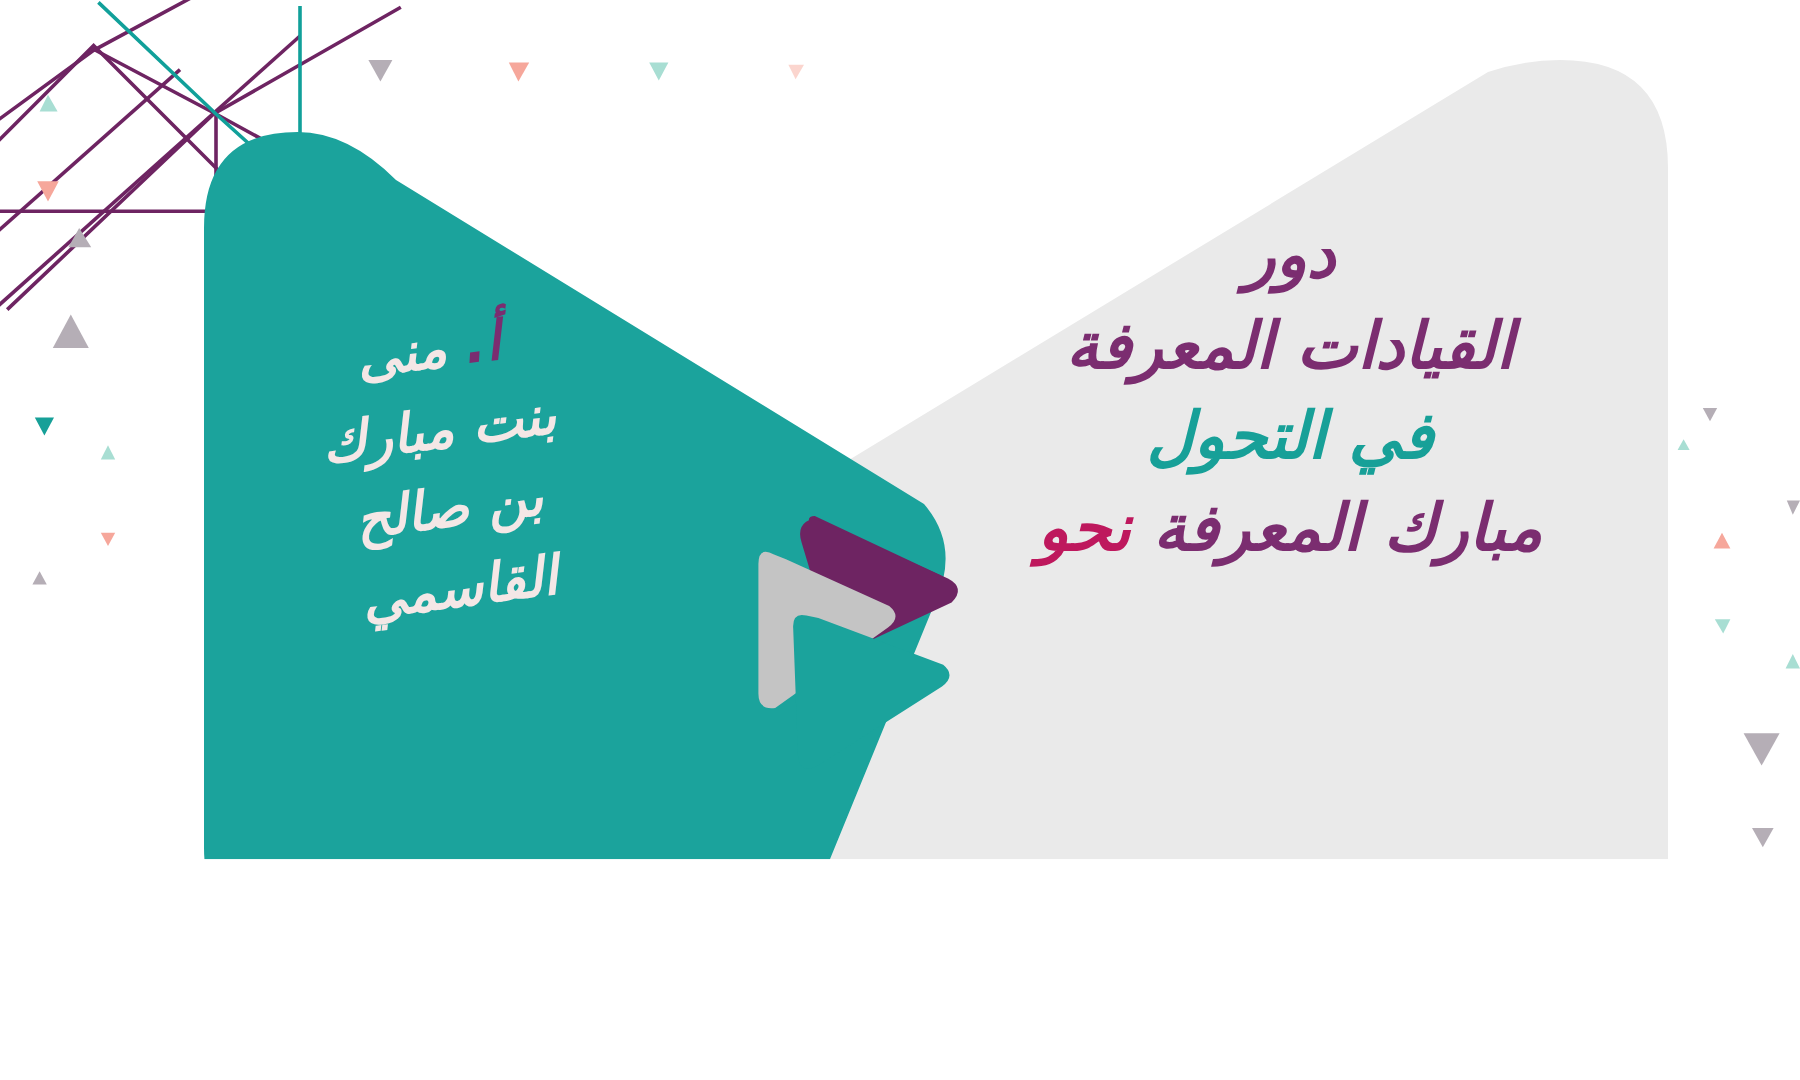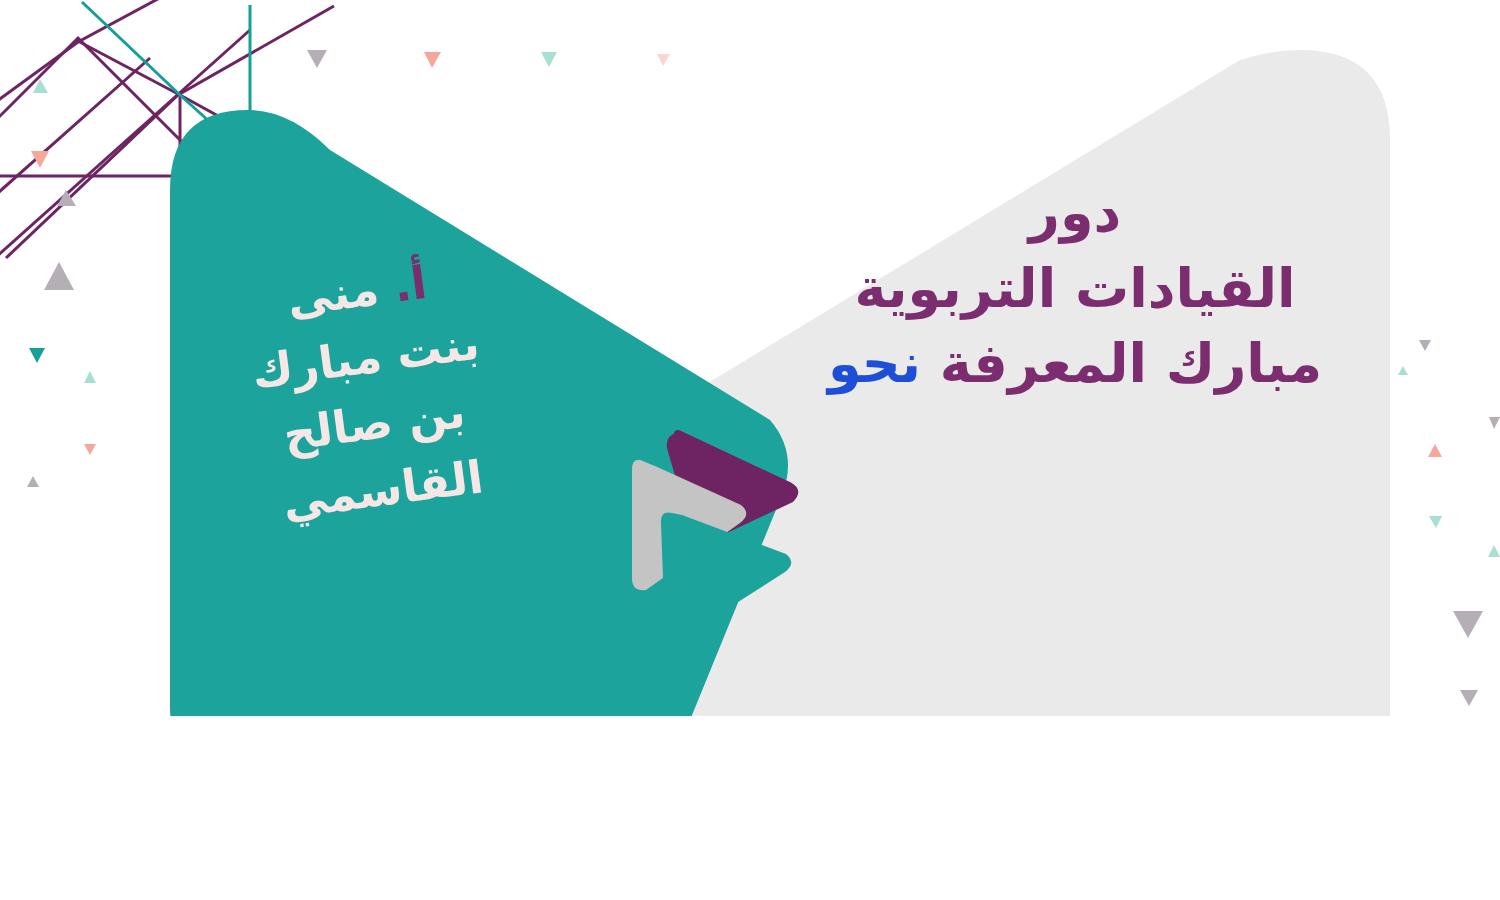--- a/index.html
+++ b/index.html
@@ -7,20 +7,21 @@
     padding: 0;
     background: #ffffff;
   }
   #slide {
     position: relative;
     width: 1500px;
     height: 716px;
     overflow: hidden;
     background: #ffffff;
     font-family: "DejaVu Sans", "Liberation Sans", sans-serif;
+    font-style: italic;
   }
   .layer {
     position: absolute;
     left: 0;
     top: 0;
     width: 1500px;
     height: 900px;
   }
   #deco-back { z-index: 1; }
   #shapes    { z-index: 2; }
@@ -42,21 +43,21 @@
     font-size: 54px;
     font-weight: 700;
     line-height: 1.40;
     letter-spacing: 0px;
     white-space: nowrap;
     font-family: "DejaVu Sans", "Liberation Sans", sans-serif;
   }
   .t-purple { color: #7B2D70; }
   .t-teal   { color: #17A098; }
   .title-line.mixed { color: #7B2D70; }
-  .title-line.mixed .t-teal { color: #1d4ed8; text-align: right; }
+  .title-line.mixed .t-teal { color: #be185d; text-align: right; }
 
   .author-block {
     position: absolute;
     left: 205px;
     top: 258px;
     width: 330px;
     text-align: center;
     direction: rtl;
     unicode-bidi: bidi-override;
     transform: rotate(-7.5deg);
@@ -188,21 +189,22 @@
                L 785 572
                Q 797 563 786 554
                L 682 515 Z"></path>
     </g>
   </svg>
 
   <div class="layer" id="text-layer">
 
     <div class="title-block">
       <div class="title-line t-purple">دور</div>
-      <div class="title-line t-purple">القيادات التربوية</div>
+      <div class="title-line t-purple">القيادات المعرفة</div>
+      <div class="title-line t-teal">في التحول</div>
       <div class="title-line mixed">
         <span class="t-purple">مبارك المعرفة</span>
         <span class="t-teal">نحو</span>
       </div>
     </div>
 
     <div class="author-block">
       <div class="author-line">
         <span class="prefix">أ.</span>
         <span>منى</span>

